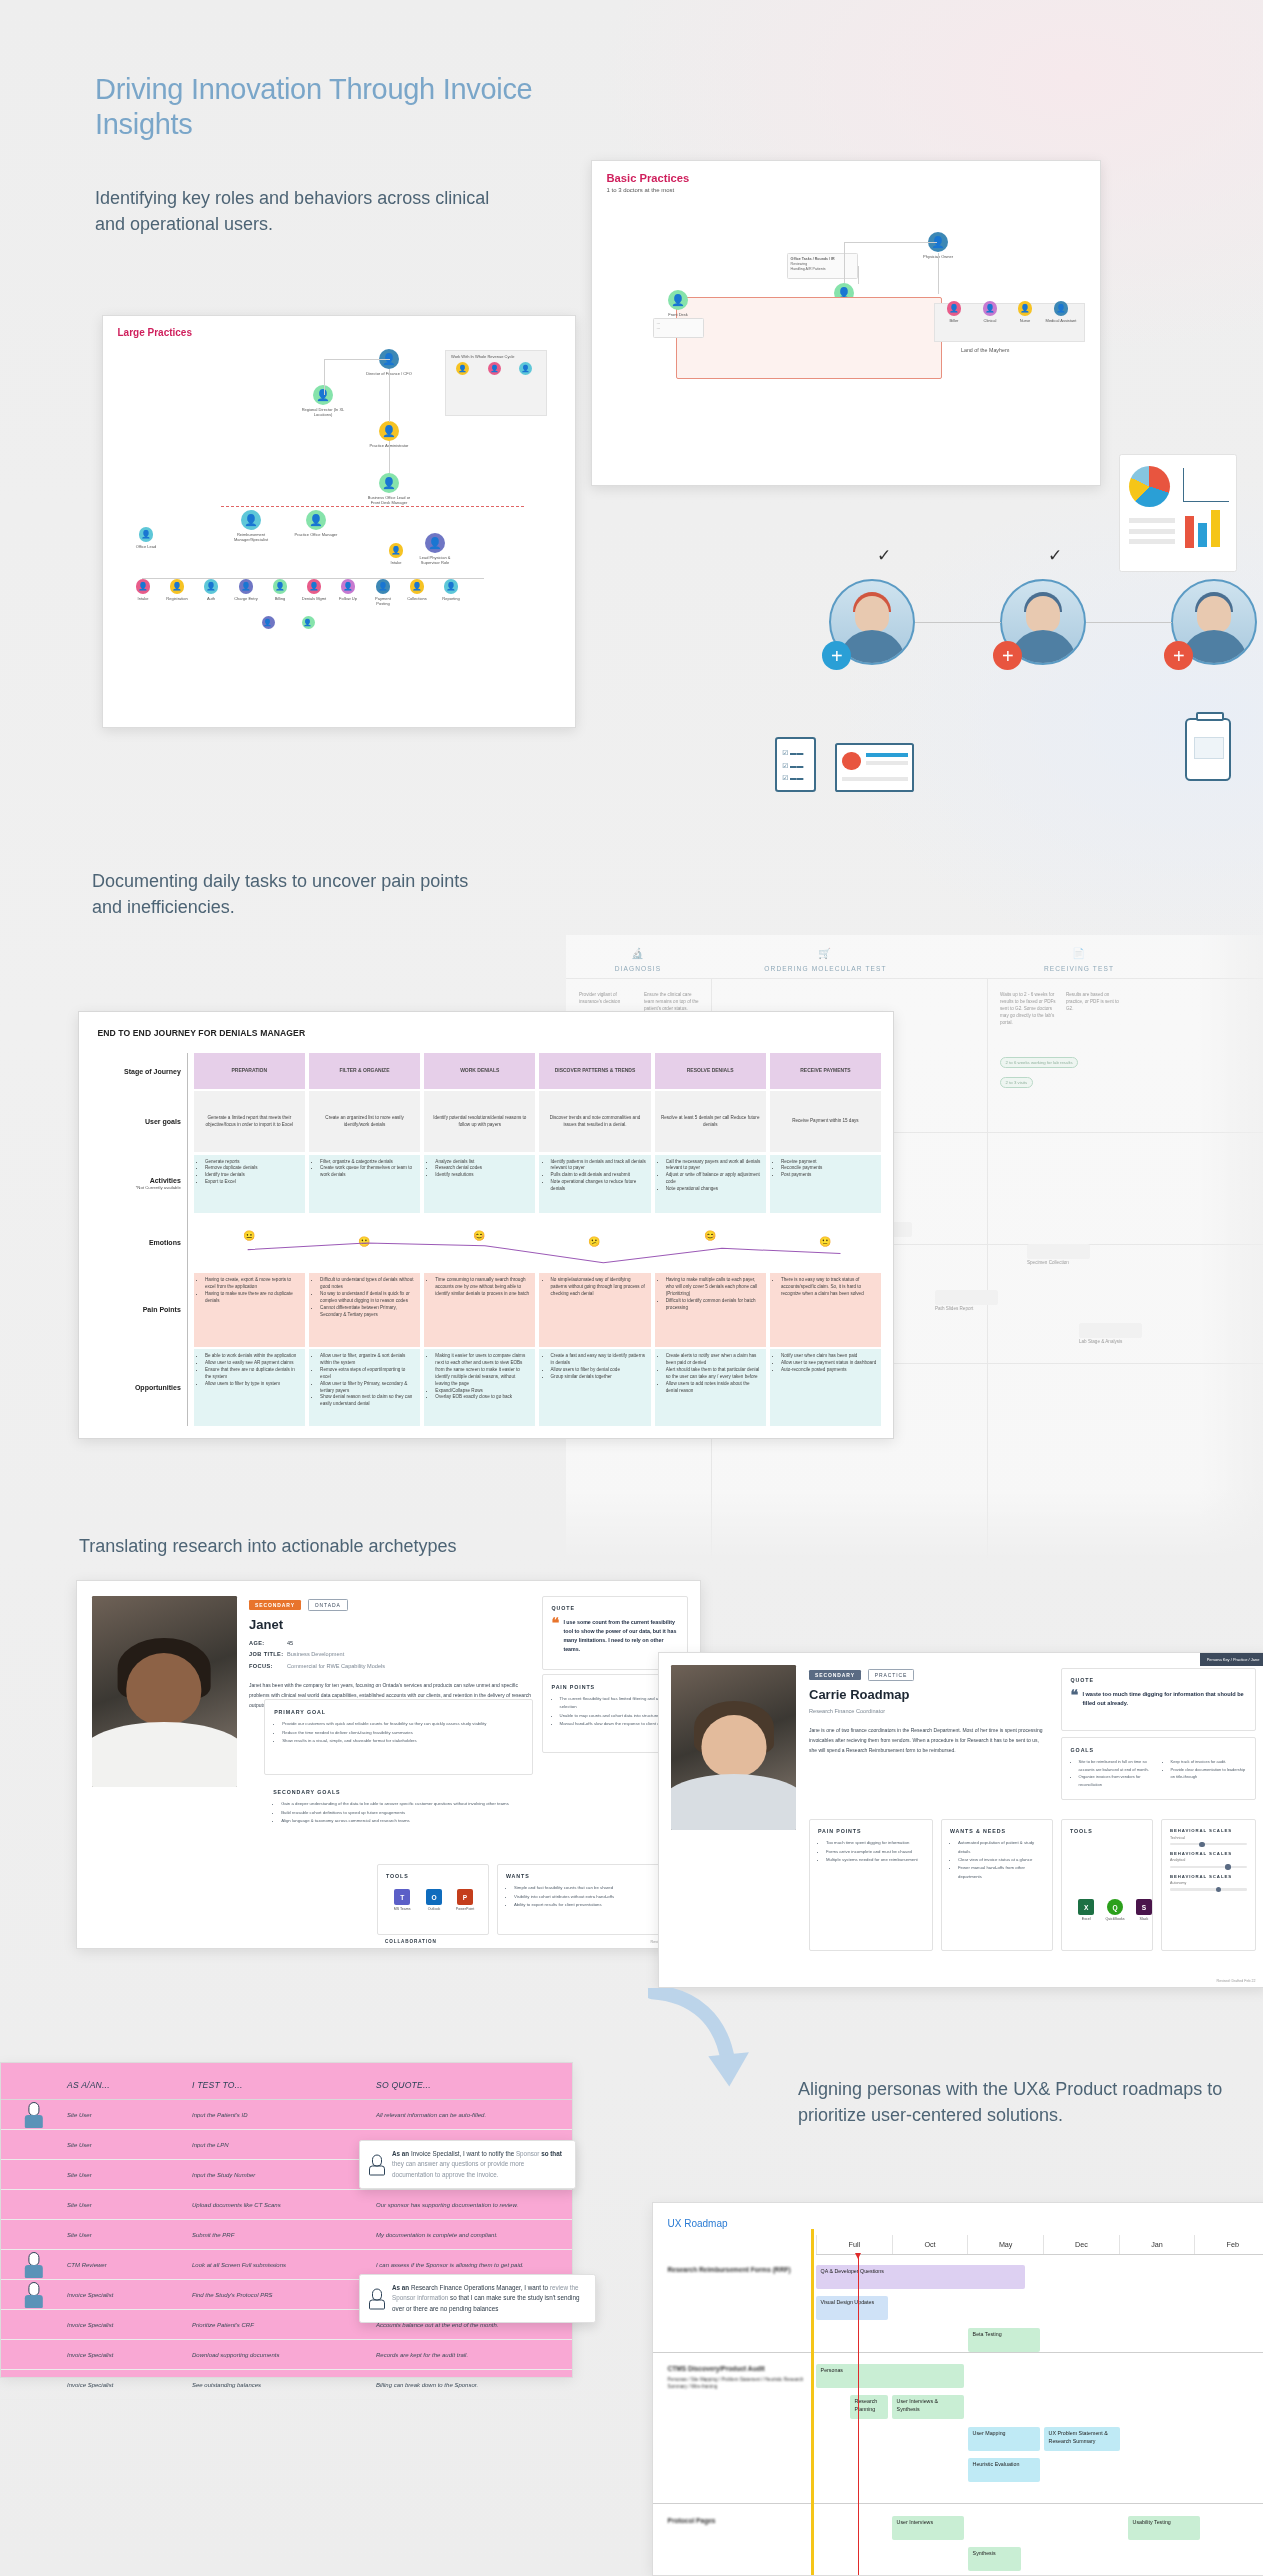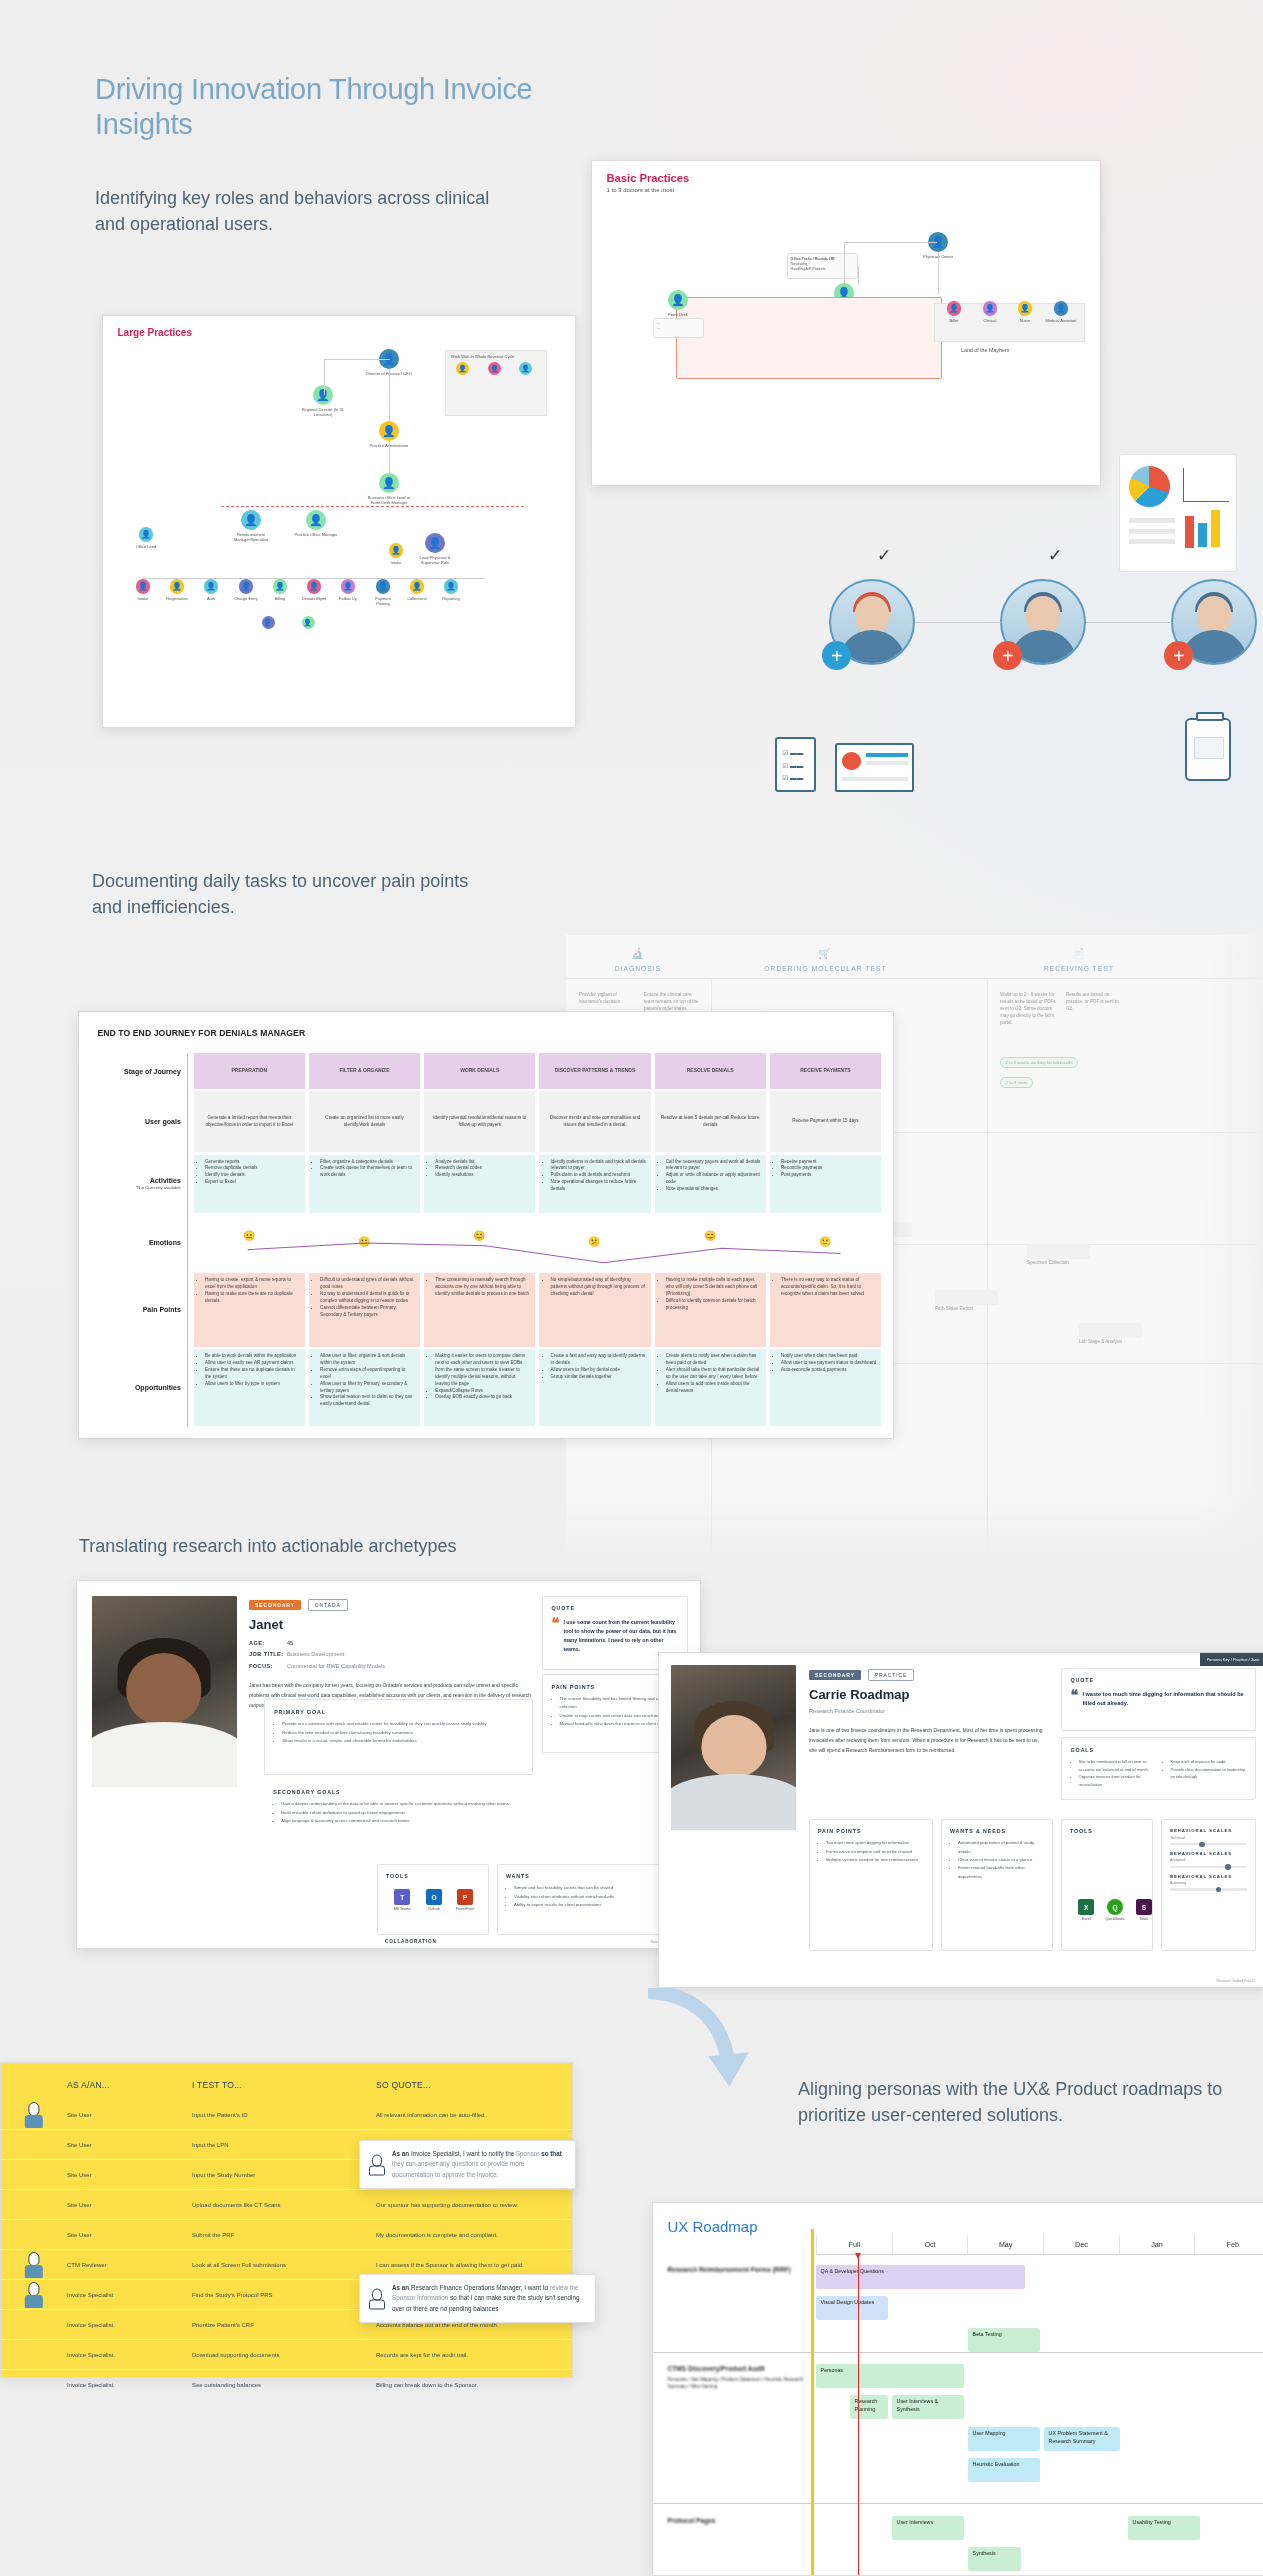--- a/index.html
+++ b/index.html
@@ -153,22 +153,22 @@
   .quote-txt { font-size:6.3px; font-weight:bold; color:#223046; line-height:1.75; }
   .bullets { font-size:4.3px; line-height:1.95; color:#54606c; padding-left:8px; filter:blur(0.6px); }
   .bullets.sharp { filter:none; }
   .tool { position:absolute; text-align:center; width:30px; font-size:3.6px; color:#555; }
   .tool .sq { width:16px; height:16px; margin:0 auto 2px; border-radius:2px;
               display:flex; align-items:center; justify-content:center; color:#fff; font-size:6.6px; font-weight:bold; }
   .scalebar { height:2.6px; background:#e8e8e8; border-radius:1.3px; position:relative; margin:3.3px 0 5.3px; }
   .scalebar i { position:absolute; top:-1.3px; width:5.3px; height:5.3px; border-radius:50%; background:#5a6b83; }
 
   
-  #stories { left:0px; top:2062px; width:573px; height:316px; background:#fde047;
-    border:0.7px solid #dcdcdc; box-shadow:0 3.3px 13px rgba(0,0,0,.08); position:absolute; }
+  #stories { left:0px; top:2062px; width:573px; height:316px; background:#f9a8d4;
+    border:0.7px solid #dcdcdc; box-shadow:0 3.3px 13px rgba(0,0,0,.08); position:absolute;font-style:italic; }
   .st-head { display:flex; padding:17px 0 9.2px 0; border-bottom:0.7px solid #d9d9d9; }
   .st-head div { font-size:8.6px; color:#2c4257; letter-spacing:0.2px; }
   .st-row { display:flex; align-items:center; height:30px; border-bottom:0.7px solid #ececec; }
   .st-row div { font-size:6px; color:#3b4a57; }
   .c0 { width:66px; flex:0 0 66px; text-align:center; }
   .c1 { width:125px; flex:0 0 125px; }
   .c2 { width:184px; flex:0 0 184px; }
   .c3 { flex:1; padding-right:9.2px; }
   .avatar-ic { width:18.4px; height:26px; margin:0 auto; position:relative; }
   .avatar-ic .h { position:absolute; left:50%; top:0; transform:translateX(-50%);
@@ -185,21 +185,21 @@
   .callout .ava { position:absolute; left:8px; top:50%; transform:translateY(-50%);
     width:17px; height:21px; }
   .callout .ava .h { position:absolute; left:50%; top:0; transform:translateX(-50%);
     width:10px; height:12px; border-radius:5.3px 5.3px 4.6px 4.6px; border:0.9px solid #2c4257; }
   .callout .ava .s { position:absolute; left:50%; bottom:0; transform:translateX(-50%);
     width:16px; height:10px; border-radius:3.3px 3.3px 1.3px 1.3px; border:0.9px solid #2c4257; }
 
   
   #roadmap { left:652px; top:2202px; width:619px; height:374px; background:#fff;
     border:0.7px solid #dcdcdc; box-shadow:0 3.3px 13px rgba(0,0,0,.08); position:absolute; }
-  .rm-title { position:absolute; left:14.5px; top:14.5px; font-size:15px; color:#2a7bd4; }
+  .rm-title { position:absolute; left:14.5px; top:14.5px; font-size:10px; color:#2a7bd4; }
   .rm-months { position:absolute; left:163px; top:32px; right:0; height:20px; display:flex;
                border-bottom:0.7px solid #cfcfcf; }
   .rm-months div { flex:1; text-align:center; font-size:7.2px; color:#333;
                    border-left:0.7px solid #e3e3e3; line-height:20px; }
   .rm-row { position:absolute; left:0; right:0; border-bottom:0.7px solid #cfcfcf; }
   .rm-rlabel { position:absolute; left:14.5px; top:10.5px; width:138px; font-size:6.6px;
                font-weight:bold; color:#333; filter:blur(0.8px); line-height:1.5; }
   .rm-rlabel small { display:block; font-weight:normal; font-size:4.6px; margin-top:4px; }
   .rm-bar { position:absolute; border-radius:2px; font-size:5.3px; color:#222;
             padding:3.3px 4.6px; line-height:1.4; }

